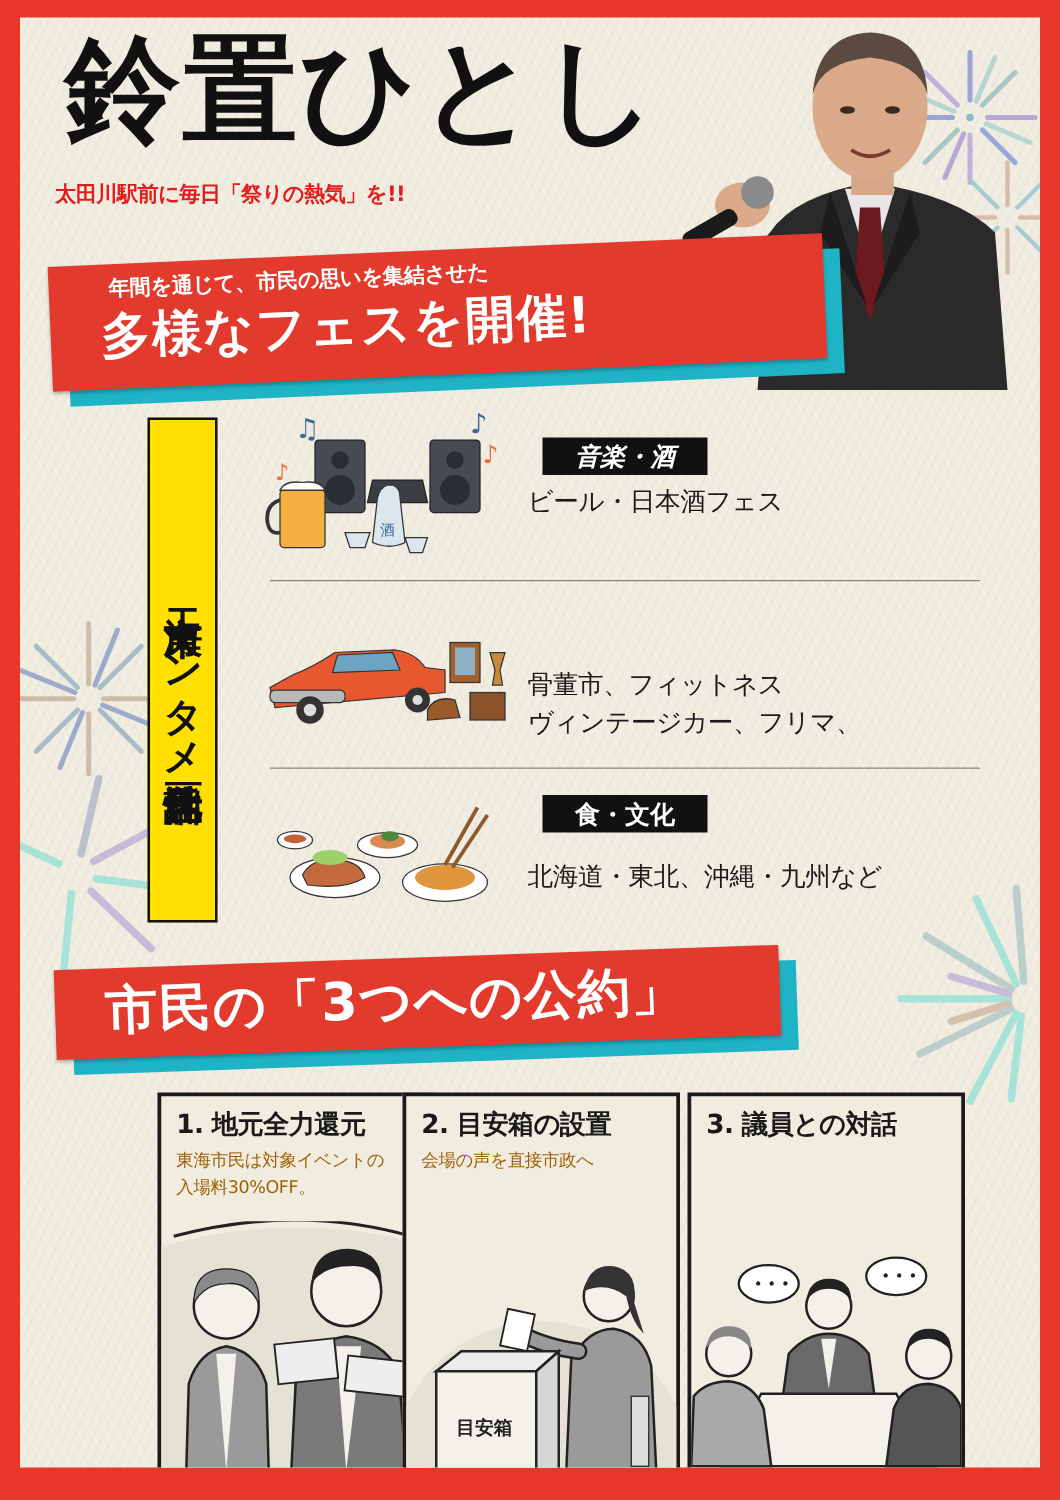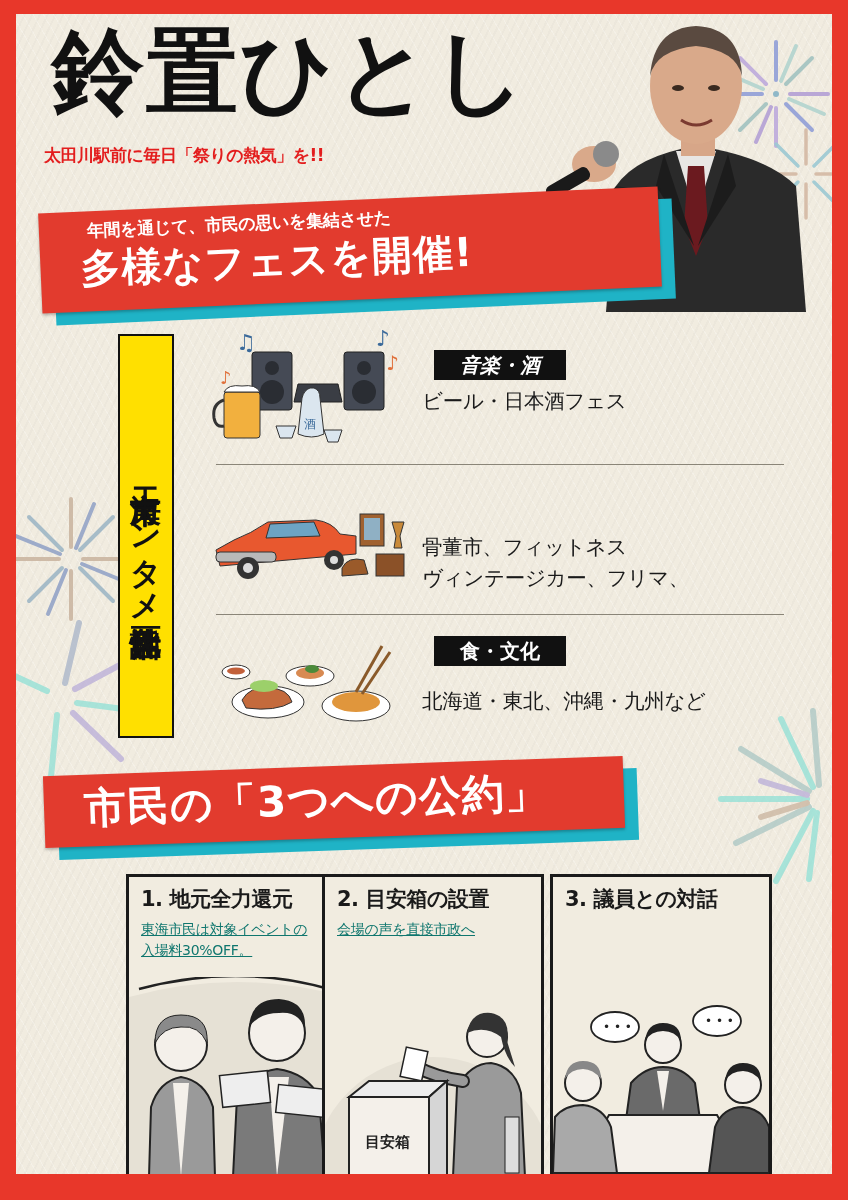--- a/index.html
+++ b/index.html
@@ -64,21 +64,21 @@
     padding: 2px 26px; line-height: 26px;
   }
   .cat-lines { position: absolute; left: 216px; font-size: 20.5px; color: #1a1a1a; line-height: 31px; letter-spacing: -0.3px; }
   .divider { position: absolute; left: 200px; width: 568px; height: 1px; background: #8a8578; }
   
   .pledge {
     position: absolute; top: 860px; width: 222px; height: 306px;
     border: 3px solid #1a1a1a; background: #f1ece0;
   }
   .pledge-title { position: absolute; left: 12px; top: 8px; font-size: 21px; font-weight: bold; color: #1a1a1a; letter-spacing: -0.5px; }
-  .pledge-body { position: absolute; left: 12px; top: 42px; font-size: 14px; color: #0f766e; line-height: 21px; width: 200px; letter-spacing: -0.3px; text-decoration: underline; }
+  .pledge-body { position: absolute; left: 12px; top: 42px; font-size: 14px; color: #a16207; line-height: 21px; width: 200px; letter-spacing: -0.3px; }
   .pledge-art { position: absolute; left: 0; right: 0; bottom: 0; }
 </style>
 </head>
 <body>
 
 <div class="paper">
 
   <div class="fw" style="left:700px;top:20px;width:120px;height:120px;">
     <svg width="120" height="120" viewBox="-60 -60 120 120">
       <g stroke-linecap="round" stroke-width="4">

